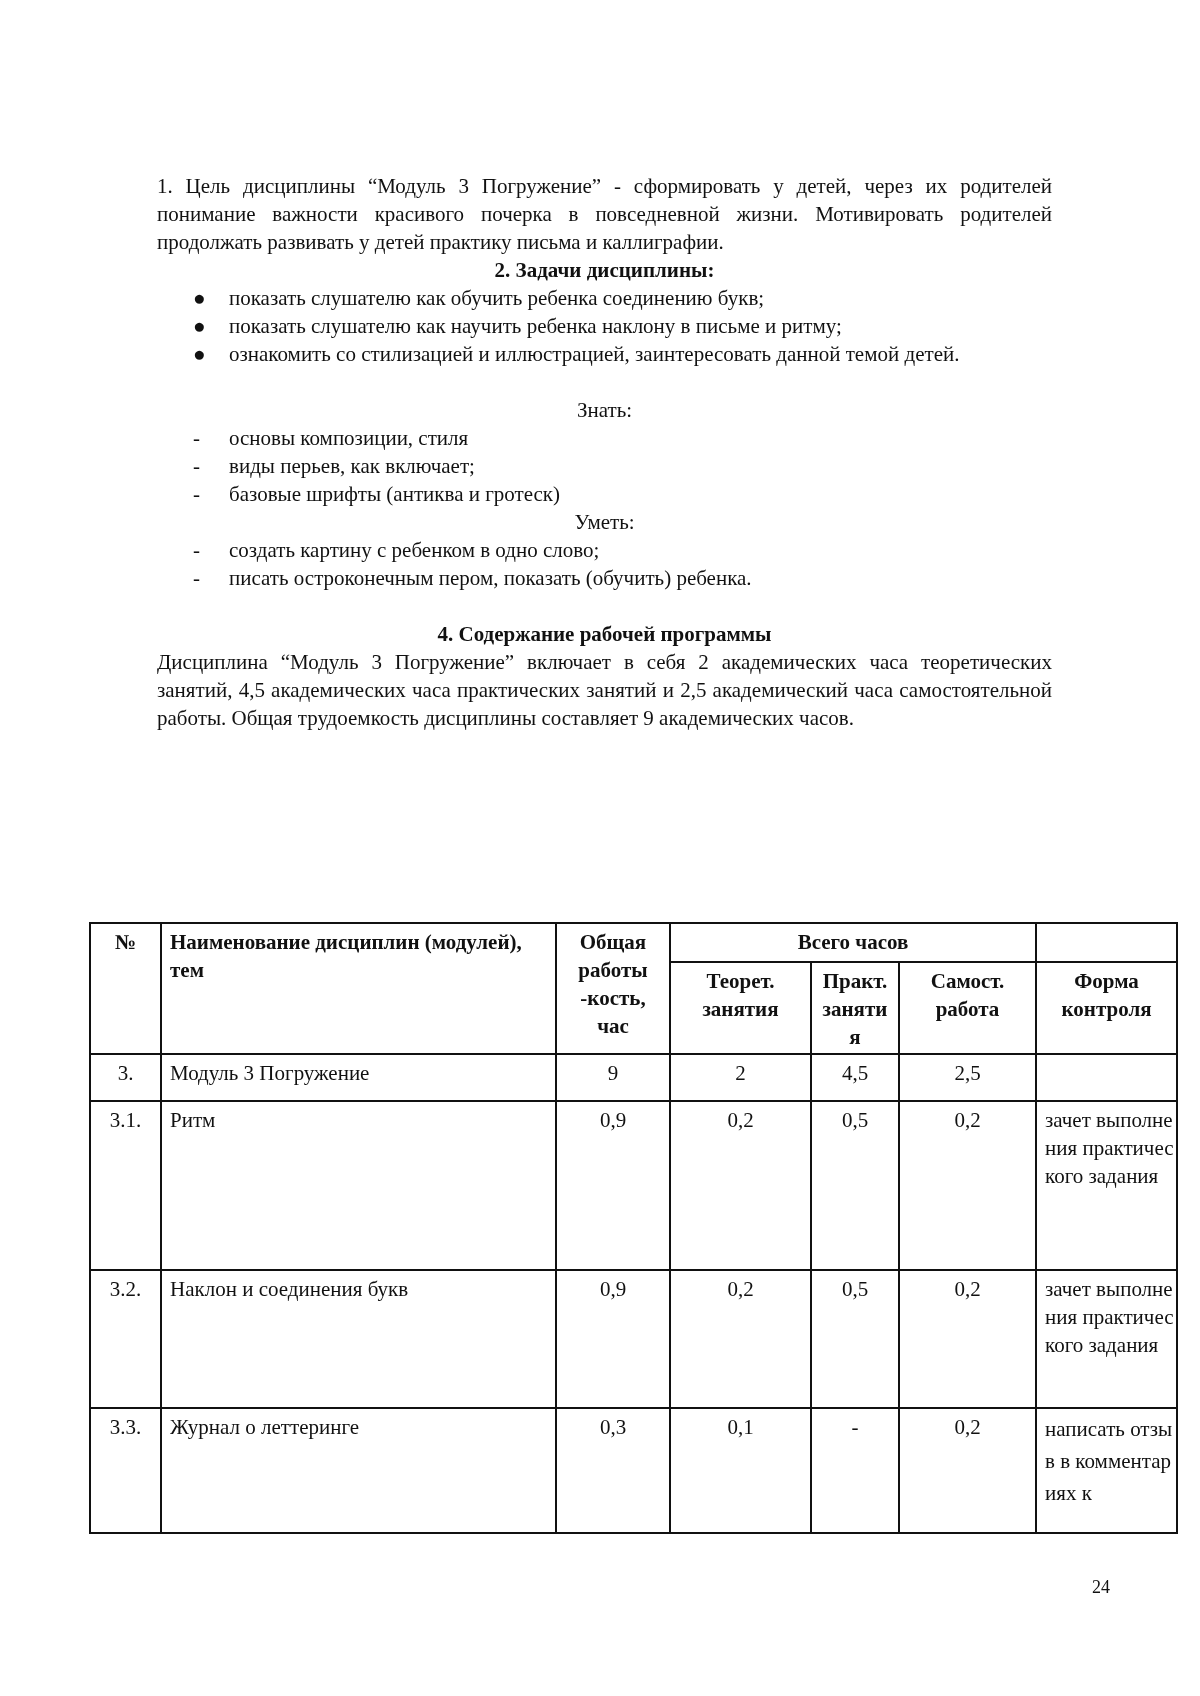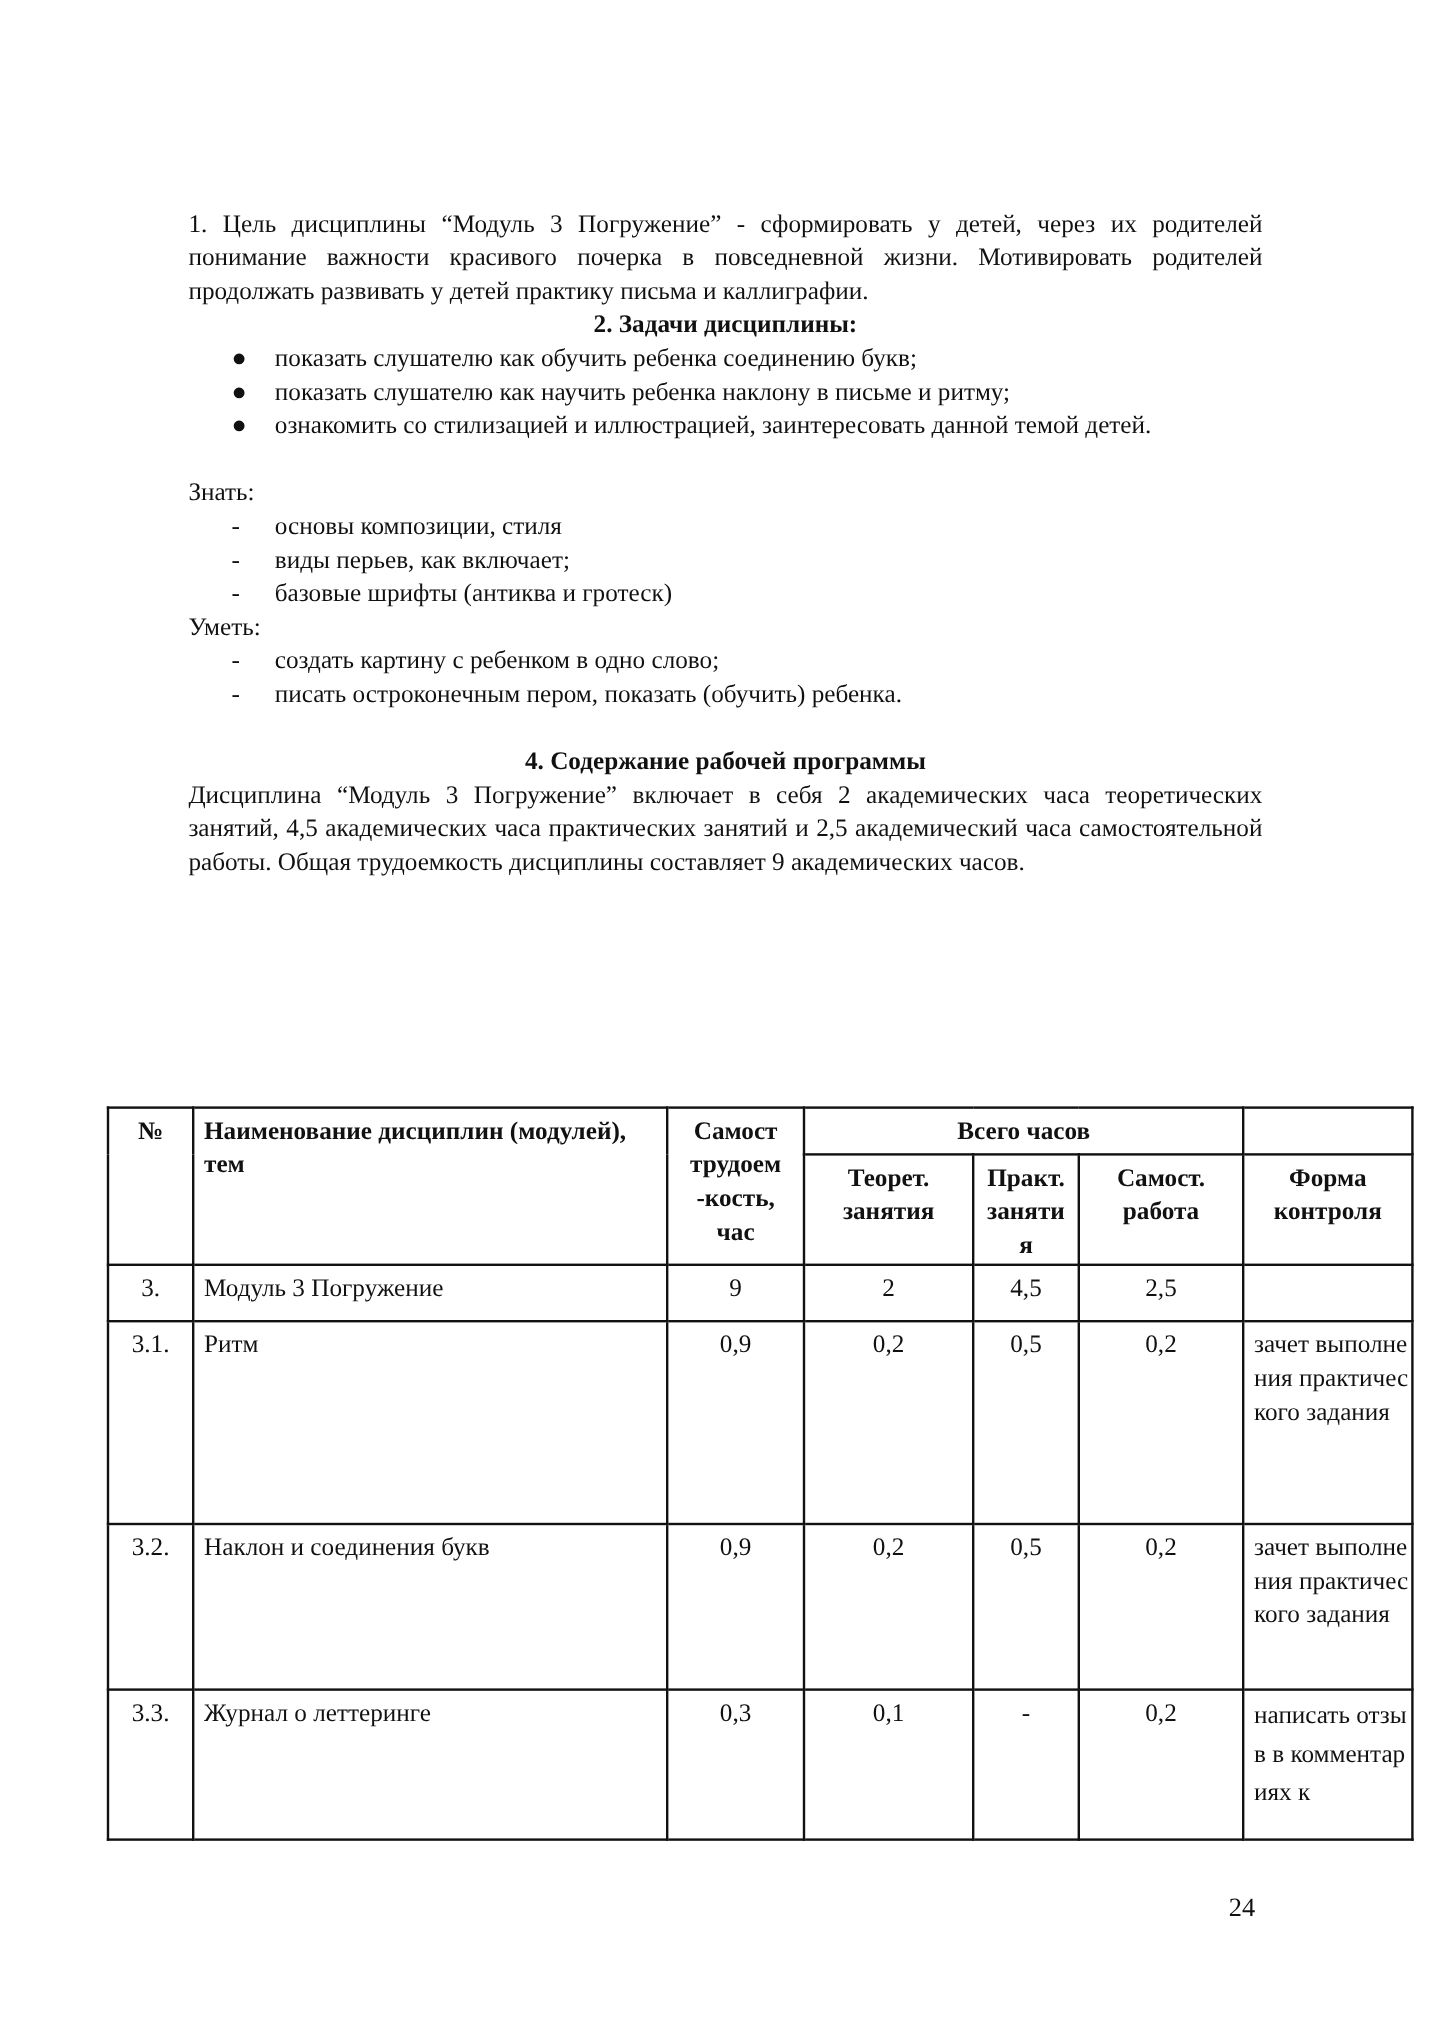--- a/index.html
+++ b/index.html
@@ -14,21 +14,21 @@
     }
     .para { text-align: justify; margin: 0; }
     .para .b { font-weight: normal; }
     .heading { font-weight: bold; margin: 0; text-align: center; }
     ul.list { list-style: none; margin: 0; padding: 0; }
     ul.list li { position: relative; padding-left: 72px; text-align: justify; }
     ul.list li .mark {
       position: absolute; left: 36px; top: 0; width: 20px; text-align: left;
     }
     .gap { height: 28px; }
-    .label { margin: 0; }
+    .label { margin: 0; text-align: center; }
 
     table.plan {
       position: absolute; left: 89px; top: 922px; width: 1087px;
       border-collapse: collapse; table-layout: fixed;
       font-size: 21px; line-height: 28px;
     }
     table.plan td, table.plan th {
       border: 2px solid #111; vertical-align: top; padding: 4px 8px 2px 8px;
     }
     table.plan th { font-weight: bold; text-align: center; }
@@ -36,21 +36,21 @@
     table.plan td.c { text-align: center; }
     table.plan td.control { padding-left: 8px; padding-right: 2px; word-break: break-all; }
     .row-h1 { height: 39px; }
     .row-h2 { height: 88px; }
     .row-m { height: 47px; }
     .row-31 { height: 169px; }
     .row-32 { height: 138px; }
     .row-33 { height: 125px; }
 
     .page-num {
-      position: absolute; left: 1024px; top: 1577px; font-size: 22px;
+      position: absolute; left: 1092px; top: 1577px; font-size: 18px;
     }
   </style>
 </head>
 <body>
 
 <div class="content">
   <p class="para">
     <span class="b">1. Цель дисциплины</span>
     <span>“Модуль 3 Погружение” - сформировать у детей, через их родителей понимание важности красивого почерка в повседневной жизни. Мотивировать родителей продолжать развивать у детей практику письма и каллиграфии.</span>
   </p>
@@ -89,21 +89,21 @@
     <col style="width:114px">
     <col style="width:141px">
     <col style="width:88px">
     <col style="width:137px">
     <col style="width:141px">
   </colgroup>
   <tbody>
       <tr class="row-h1">
     <th rowspan="2">№</th>
     <th rowspan="2" class="left">Наименование дисциплин (модулей), тем</th>
-    <th rowspan="2">Самост трудоем -кость, час</th>
+    <th rowspan="2">Общая работы -кость, час</th>
     <th colspan="3">Всего часов</th>
     <th></th>
   </tr>
   <tr class="row-h2">
     <th>Теорет. занятия</th>
     <th>Практ. заняти я</th>
     <th>Самост. работа</th>
     <th>Форма контроля</th>
   </tr>
   <tr class="row-m">

